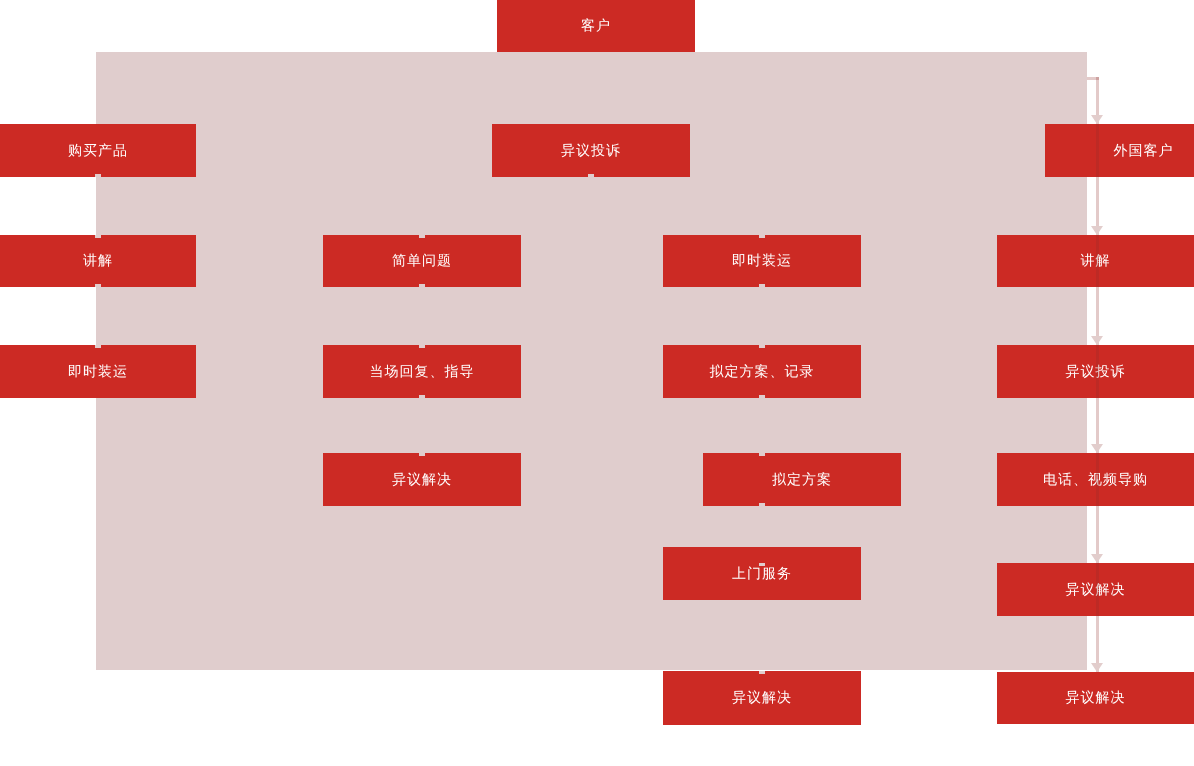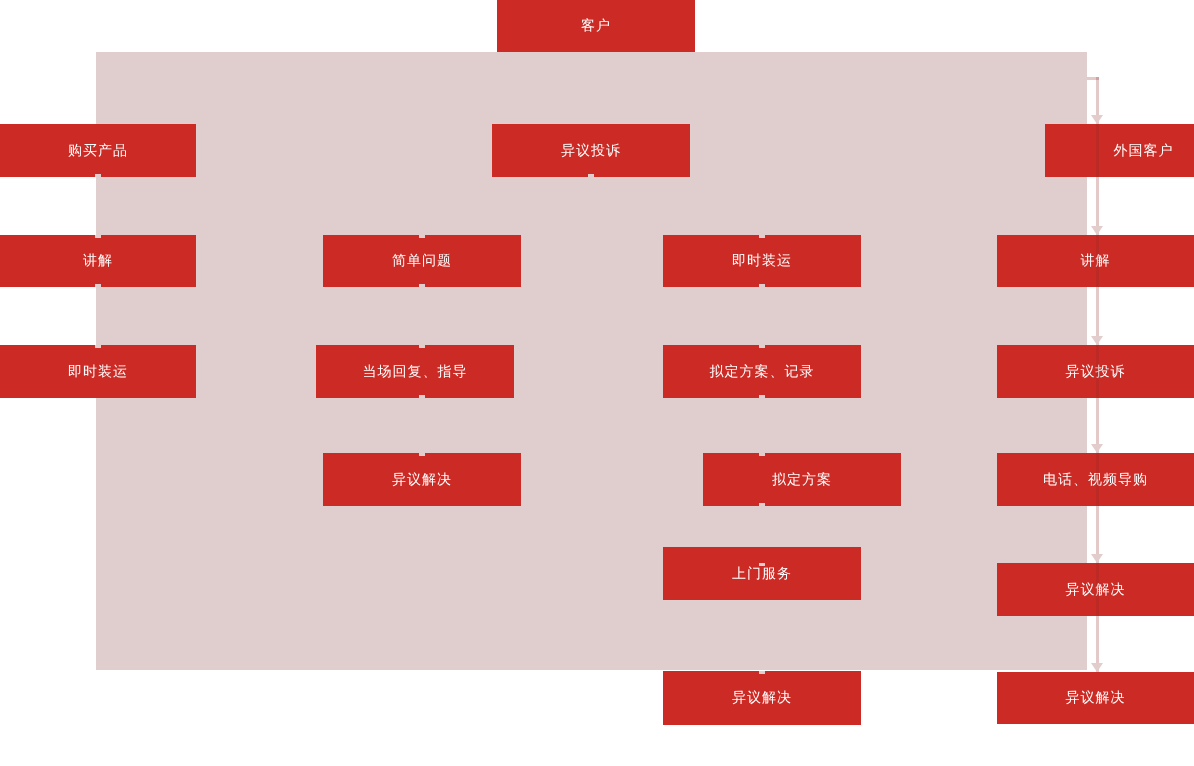--- a/index.html
+++ b/index.html
@@ -20,21 +20,21 @@
   
   .n-customer{left:497px;top:0;width:198px;height:52px;}
   .n-buy-product{left:0;top:124px;width:196px;height:53px;}
   .n-objection-complaint-mid{left:492px;top:124px;width:198px;height:53px;}
   .n-foreign-customer{left:997px;top:124px;width:197px;height:53px;margin-left:48px;}
   .n-explain-left{left:0;top:235px;width:196px;height:52px;}
   .n-simple-question{left:323px;top:235px;width:198px;height:52px;}
   .n-complex-question{left:663px;top:235px;width:198px;height:52px;}
   .n-explain-right{left:997px;top:235px;width:197px;height:52px;}
   .n-instant-shipment{left:0;top:345px;width:196px;height:53px;}
-  .n-onsite-reply-guidance{left:316px;top:345px;width:198px;height:53px;}
+  .n-onsite-reply-guidance{left:323px;top:345px;width:198px;height:53px;}
   .n-analyze-record{left:663px;top:345px;width:198px;height:53px;}
   .n-objection-complaint-right{left:997px;top:345px;width:197px;height:53px;}
   .n-objection-resolved-c2{left:323px;top:453px;width:198px;height:53px;}
   .n-draft-plan{left:663px;top:453px;width:198px;height:53px;margin-left:40px;}
   .n-phone-video-guide{left:997px;top:453px;width:197px;height:53px;font-family:Liberation Mono, monospace;}
   .n-door-service{left:663px;top:547px;width:198px;height:53px;text-align:center;}
   .n-objection-resolved-r5{left:997px;top:563px;width:197px;height:53px;}
   .n-objection-resolved-c3{left:663px;top:671px;width:198px;height:54px;}
   .n-objection-resolved-r6{left:997px;top:672px;width:197px;height:52px;}
 

